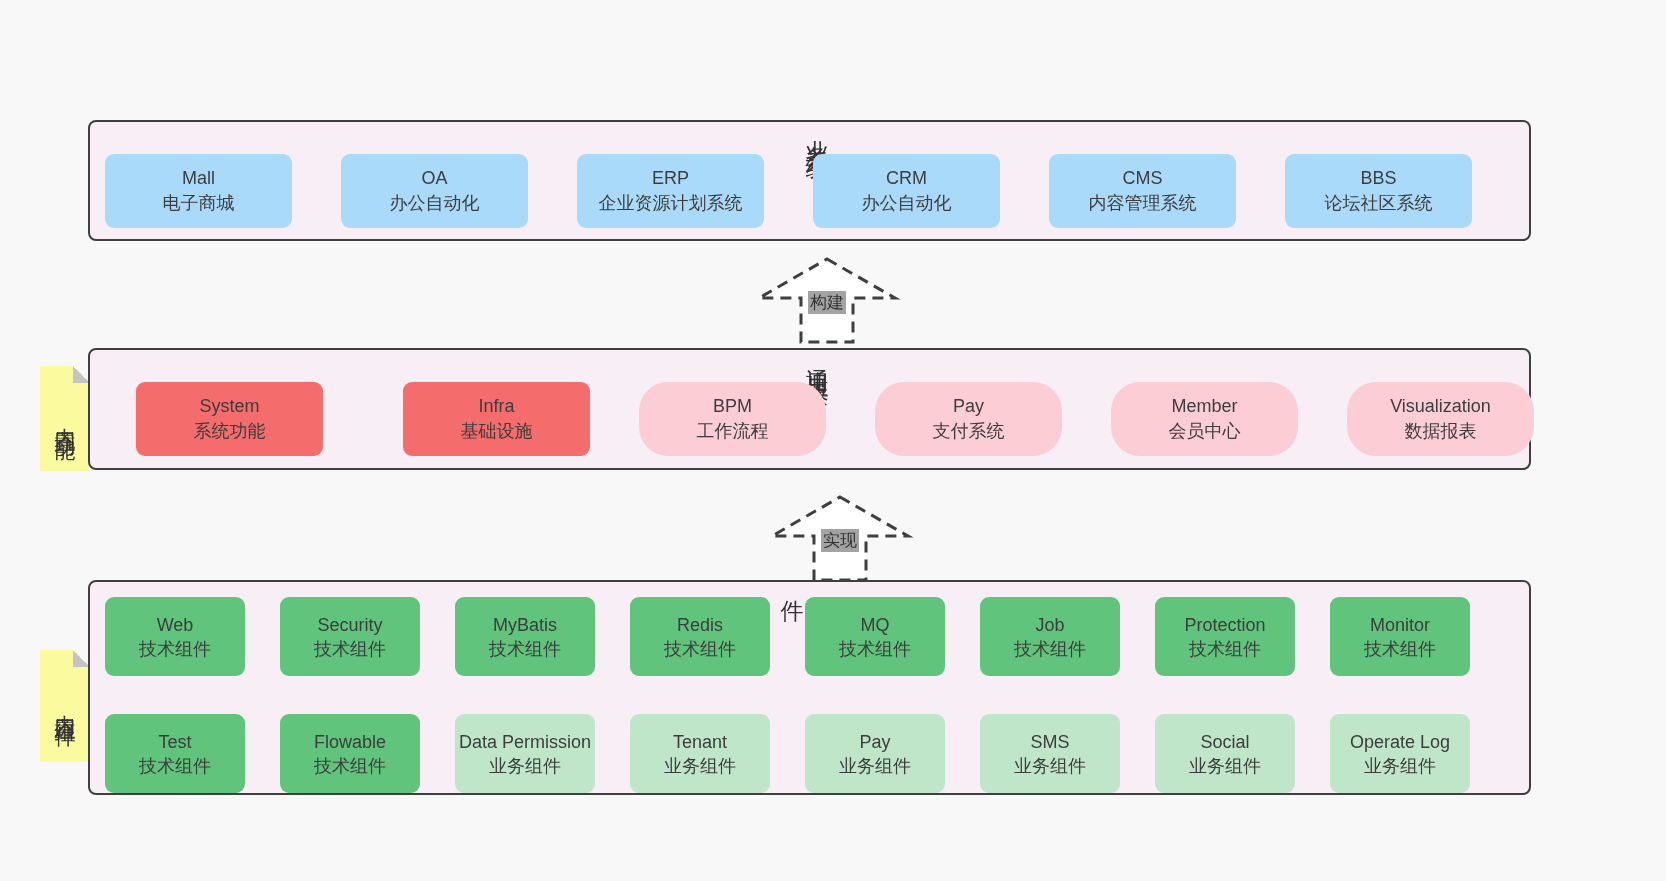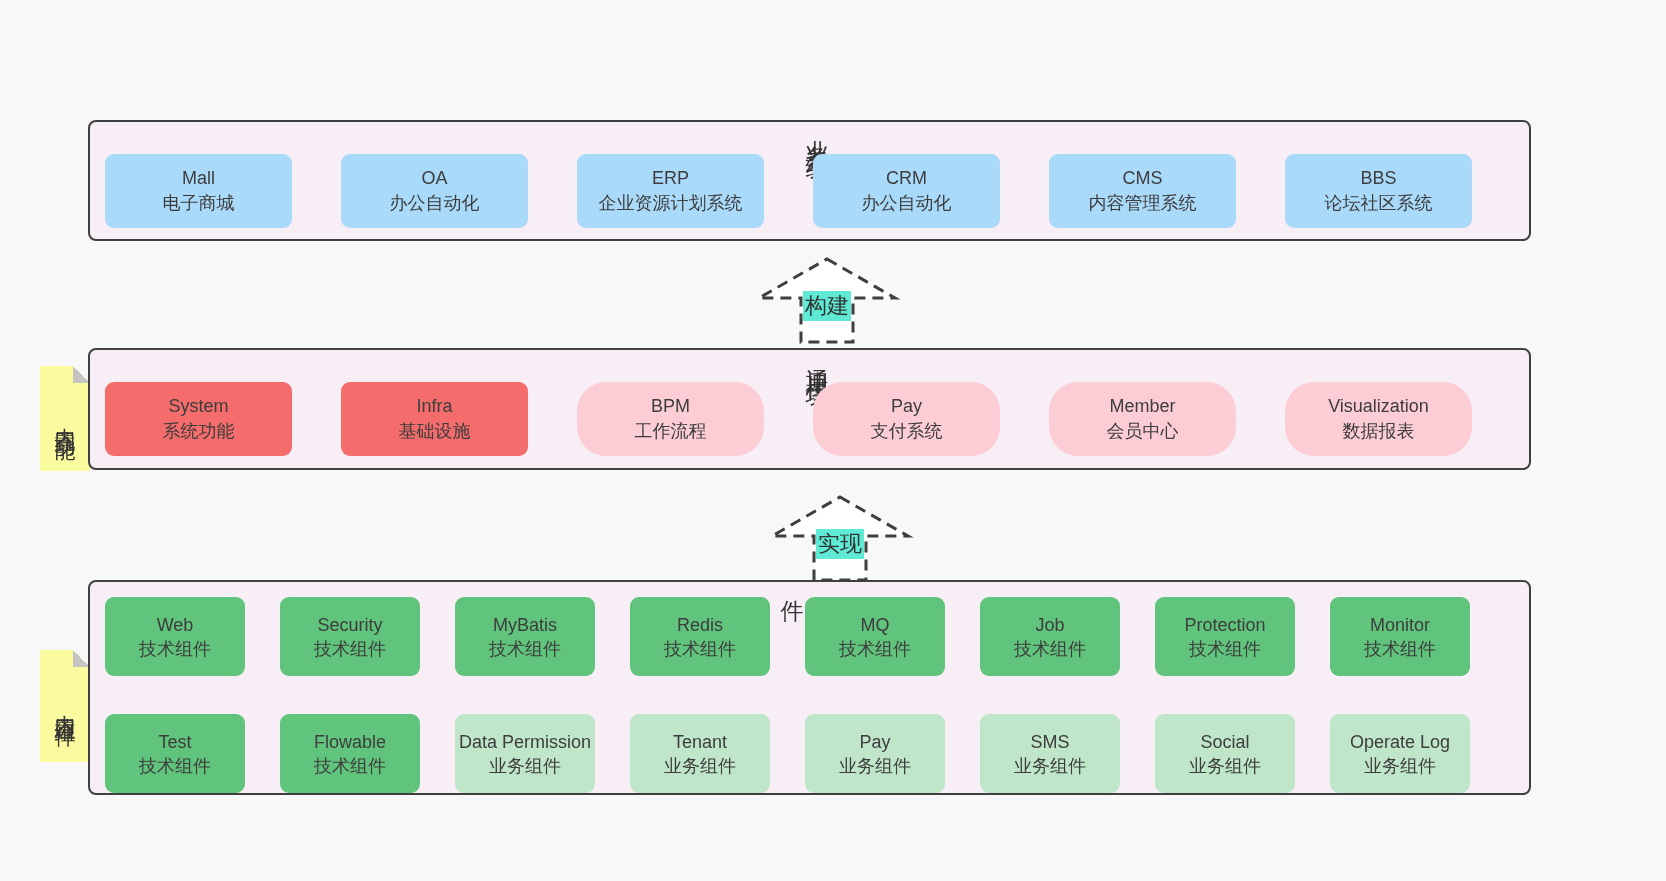--- a/index.html
+++ b/index.html
@@ -74,21 +74,21 @@
     justify-content:center;
     align-items:center;
     text-align:center;
     font-size:18px;
     line-height:25px;
     color:#3d3d3d;
     flex-shrink:0;
   }
   .box.small { width:140px; height:79px; line-height:24px; }
   .blue  { background:var(--blue); }
-  .red   { background:var(--red); }
+  .red   { background:var(--red);margin-left:31px; }
   .pink  { background:var(--pink);border-radius:29px; }
   .green { background:var(--green); }
   .lightgreen { background:var(--light-green); }
 
   .sticky {
     position:absolute;
     left:40px;
     width:50px;
     background:var(--sticky-yellow);
     clip-path:polygon(0 0, calc(100% - 17px) 0, 100% 17px, 100% 100%, 0 100%);
@@ -120,23 +120,23 @@
   .arrow polygon {
     fill:#ffffff;
     stroke:#3f3f3f;
     stroke-width:3;
     stroke-dasharray:11 7;
   }
   .arrow-label {
     position:absolute;
     top:37px; left:50%;
     transform:translateX(-50%);
-    font-size:22px;
-    color:var(--text);
-    background:#5eead4;
+    font-size:17px;
+    color:var(--text);
+    background:#a3a3a3;
     padding:0 2px;
     white-space:nowrap;
   }
 </style>
 </head>
 <body>
 
 <div class="sticky" id="sticky-features">
   <div class="fold"></div>
   <div class="sticky-text">内置功能</div>

